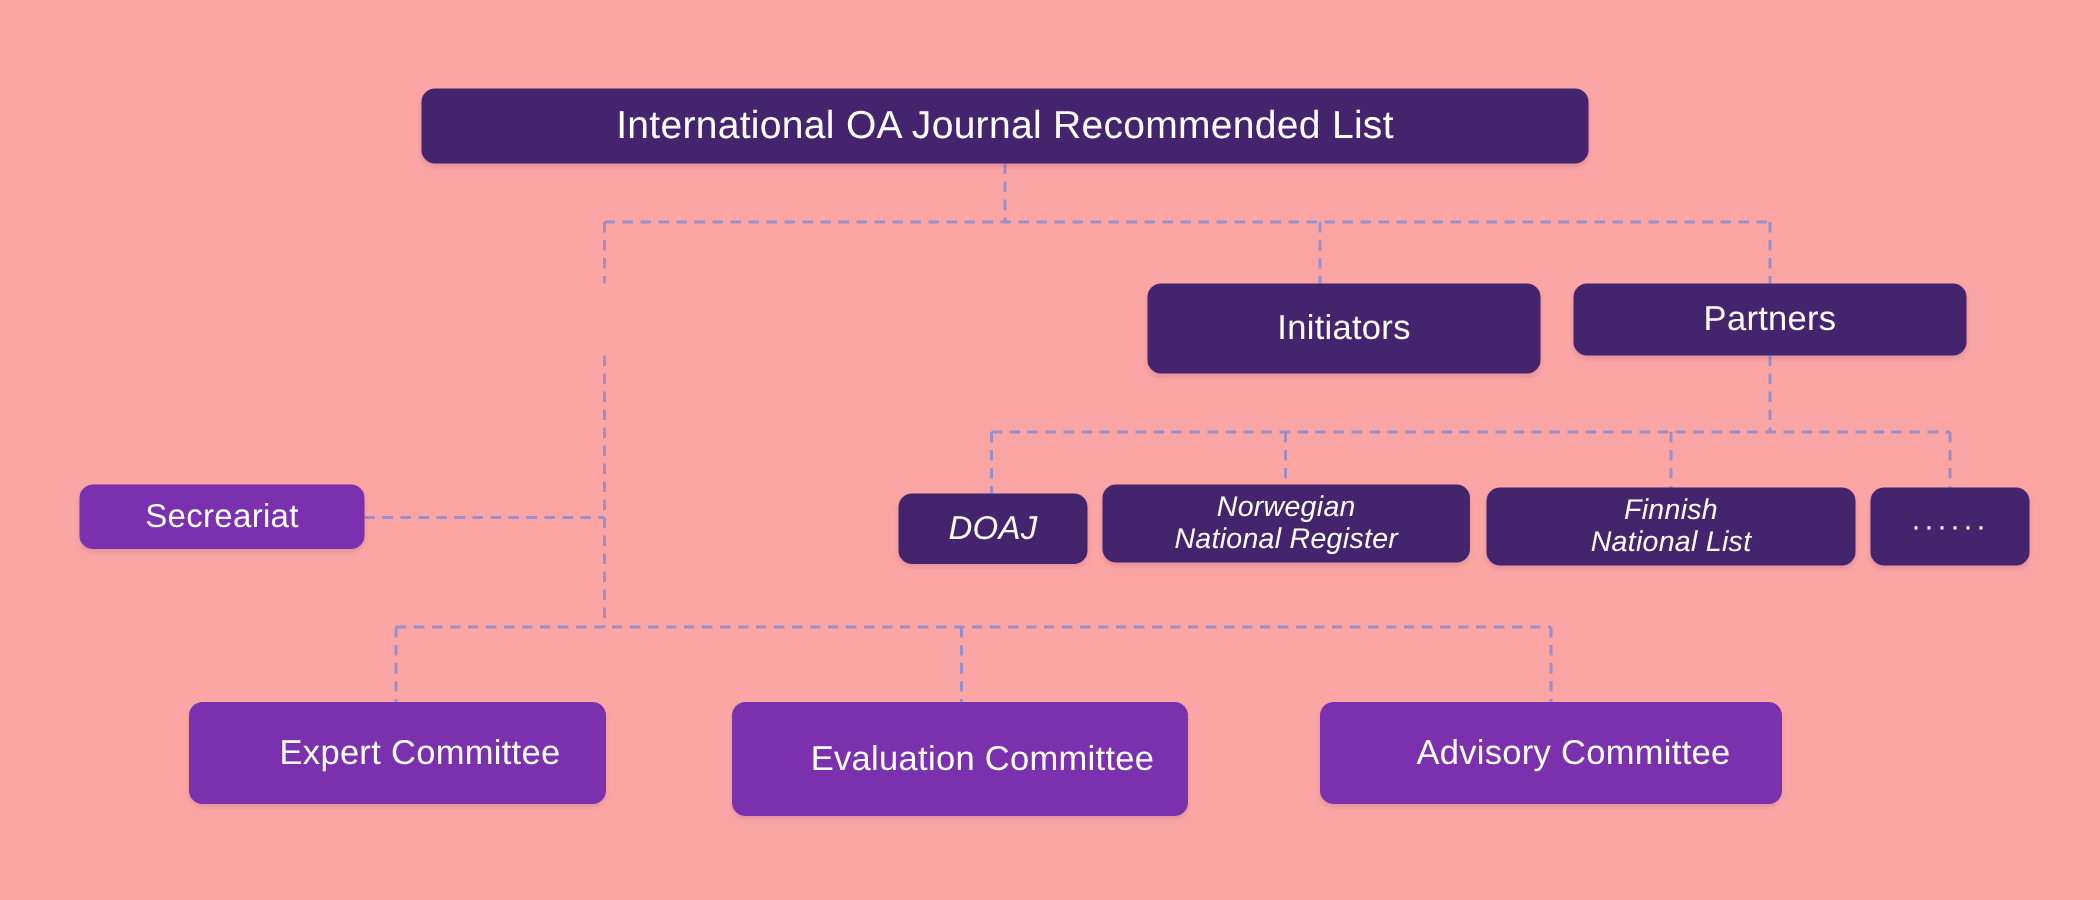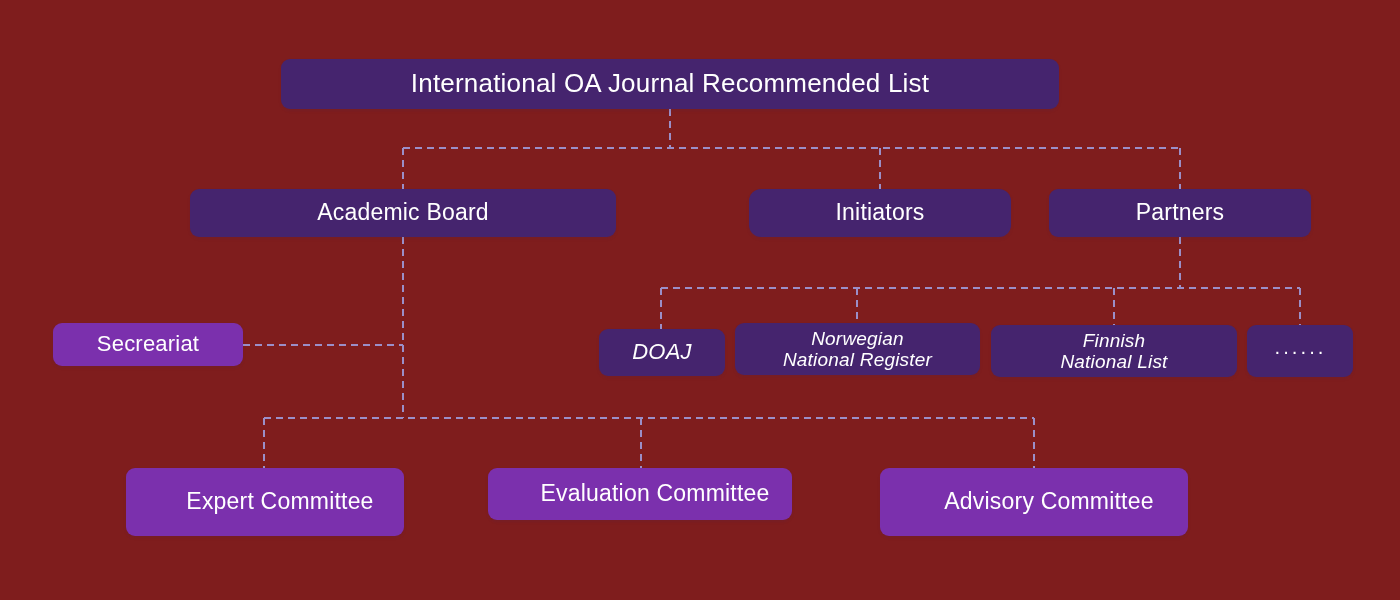--- a/index.html
+++ b/index.html
@@ -11,21 +11,21 @@
     width: 1400px;
     height: 600px;
     background: #f5f6f9;
     font-family: "Liberation Sans", sans-serif;
     overflow: hidden;
   }
   #chart-root {
     position: relative;
     width: 1400px;
     height: 600px;
-    background: #7f1d1d;
+    background: #fca5a5;
   }
 
   
   #connectors {
     position: absolute;
     left: 0;
     top: 0;
     width: 1400px;
     height: 600px;
     pointer-events: none;
@@ -87,37 +87,36 @@
 
       <path d="M264,418 L1034,418"></path>
       <path d="M264,418 L264,468"></path>
       <path d="M641,418 L641,468"></path>
       <path d="M1034,418 L1034,468"></path>
     </g>
   </svg>
 
   <div class="node dark root" style="left:281px; top:59px; width:778px; height:50px;">International OA Journal Recommended List</div>
 
-  <div class="node dark level2" style="left:190px; top:189px; width:426px; height:48px;">Academic Board</div>
 
-  <div class="node dark level2" style="left:749px; top:189px; width:262px; height:48px;border-radius:12px;">Initiators</div>
+  <div class="node dark level2" style="left:765px; top:189px; width:262px; height:60px;">Initiators</div>
 
   <div class="node dark level2" style="left:1049px; top:189px; width:262px; height:48px;">Partners</div>
 
   <div class="node light secretariat" style="left:53px; top:323px; width:190px; height:43px;">Secreariat</div>
 
   <div class="node dark source" style="left:599px; top:329px; width:126px; height:47px;">DOAJ</div>
 
   <div class="node dark source two-line" style="left:735px; top:323px; width:245px; height:52px;">Norwegian
 National Register</div>
 
   <div class="node dark source two-line" style="left:991px; top:325px; width:246px; height:52px;">Finnish
 National List</div>
 
   <div class="node dark ellipsis" style="left:1247px; top:325px; width:106px; height:52px;">······</div>
 
   <div class="node light committee" style="left:126px; top:468px; width:278px; height:68px;">Expert Committee</div>
 
-  <div class="node light committee" style="left:488px; top:468px; width:304px; height:52px;">Evaluation Committee</div>
+  <div class="node light committee" style="left:488px; top:468px; width:304px; height:76px;">Evaluation Committee</div>
 
   <div class="node light committee" style="left:880px; top:468px; width:308px; height:68px;">Advisory Committee</div>
 
 </div>
 
 </body></html>

